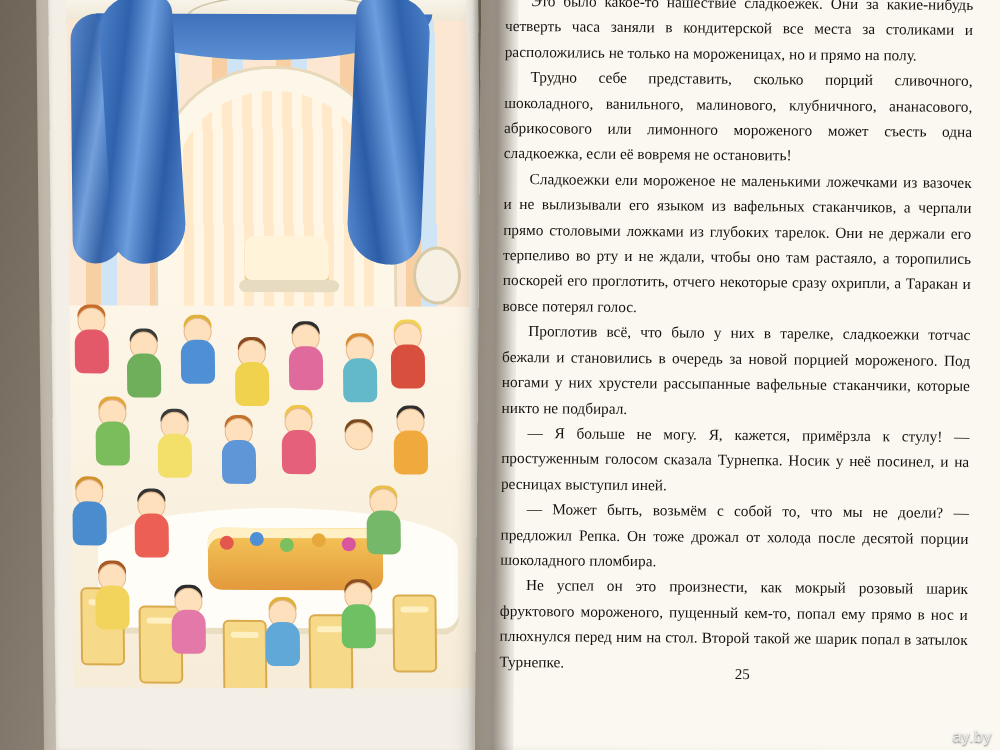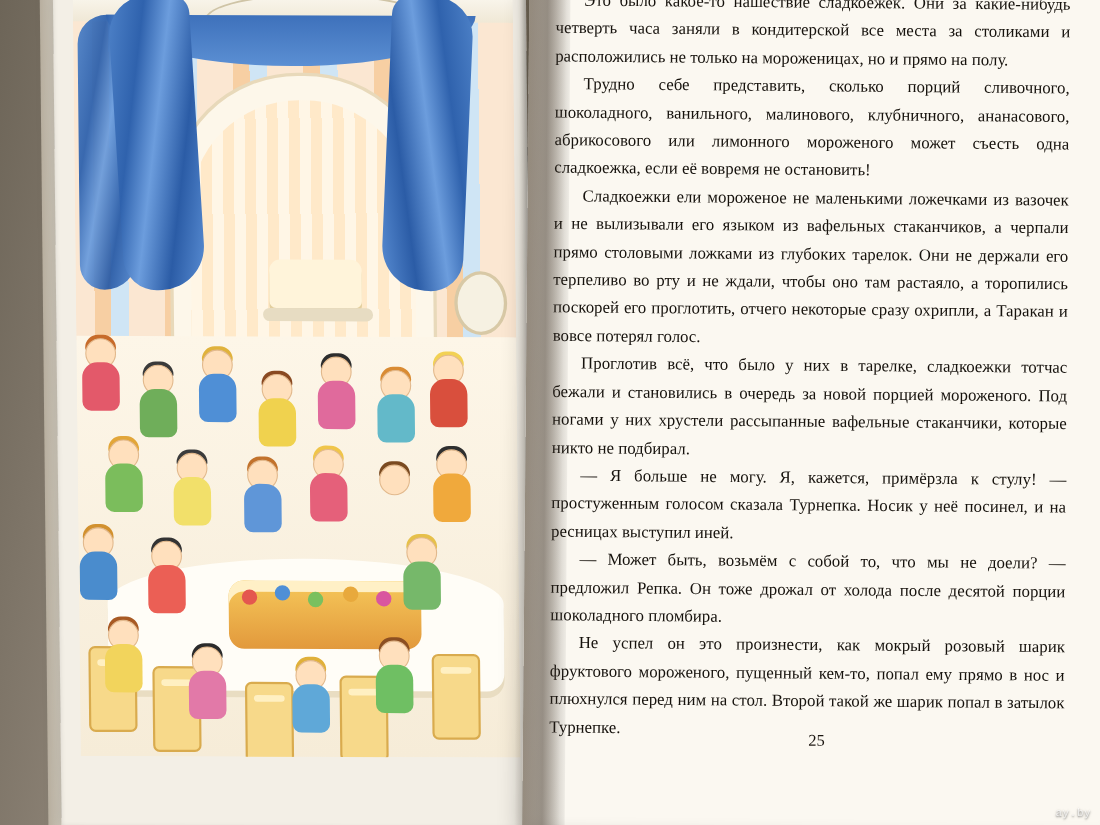--- a/index.html
+++ b/index.html
@@ -218,22 +218,22 @@
     left: 0; top: -20px;
     width: 34px; height: 800px;
     background: linear-gradient(90deg, rgba(120,104,84,0.55), rgba(251,248,241,0));
     pointer-events: none;
   }
 
   
   .watermark {
     position: absolute;
     right: 8px; bottom: 4px;
-    font-family: Liberation Mono, monospace;
-    font-size: 10px;
+    font-family: Liberation Sans, sans-serif;
+    font-size: 16px;
     color: rgba(255,255,255,0.75);
     text-shadow: 0 1px 2px rgba(0,0,0,0.6);
     letter-spacing: .5px;
     margin-top: 24px;
   }
 </style>
 </head>
 <body>
 
 <div id="page">

